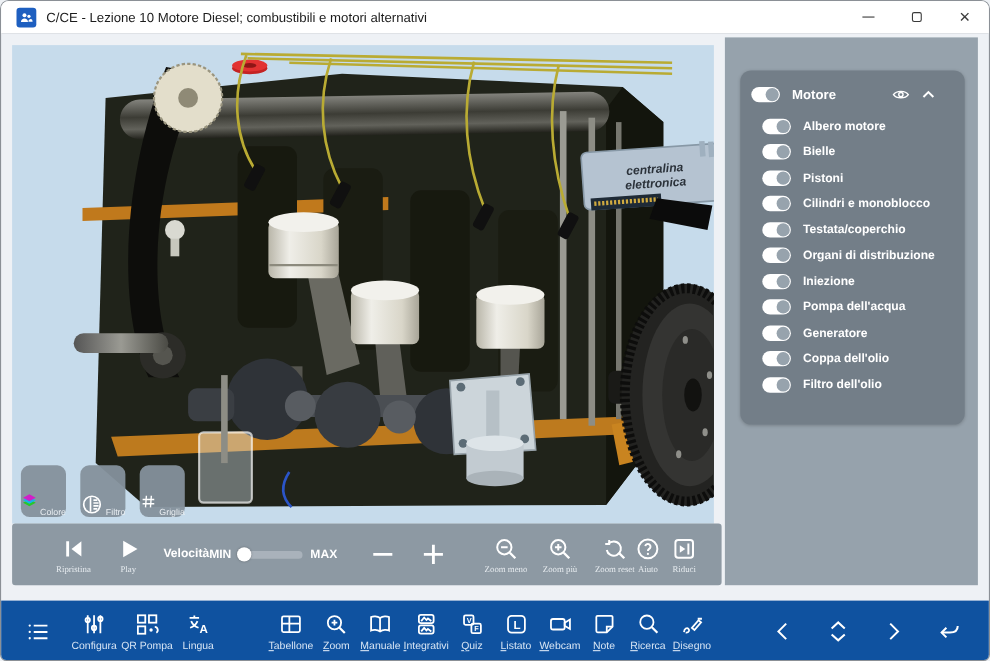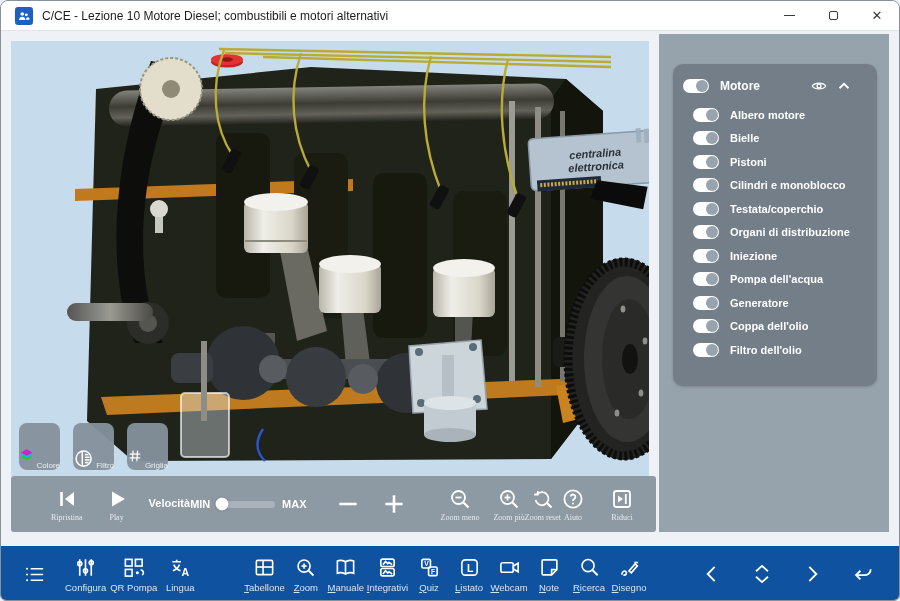--- a/index.html
+++ b/index.html
@@ -334,21 +334,21 @@
     <span class="icon">
       <svg viewBox="0 0 24 24" stroke="#fff" fill="none" stroke-width="1.8">
         <circle cx="10.5" cy="10.5" r="6.5"></circle>
           <line x1="15.5" y1="15.5" x2="20.5" y2="20.5" stroke-width="2.2"></line>
         <line x1="7.5" y1="10.5" x2="13.5" y2="10.5"></line>
           <line x1="10.5" y1="7.5" x2="10.5" y2="13.5"></line>
         </svg>
     </span>
     <span class="clabel">Zoom più</span>
   </div>
-  <div class="cbtn" style="">
+  <div class="cbtn" style="margin-left:16px">
     <span class="icon">
       <svg viewBox="0 0 24 24" stroke="#fff" fill="none" stroke-width="1.8">
         <path d="M6 7.5 A6.5 6.5 0 1 1 4.6 13"></path>
         <polyline points="3.2,7.5 6.8,7.5 6.8,3.9"></polyline>
         <line x1="15.5" y1="15.5" x2="20.5" y2="20.5" stroke-width="2.2"></line>
         </svg>
     </span>
     <span class="clabel">Zoom reset</span>
   </div>
   <div class="cbtn" style="">

